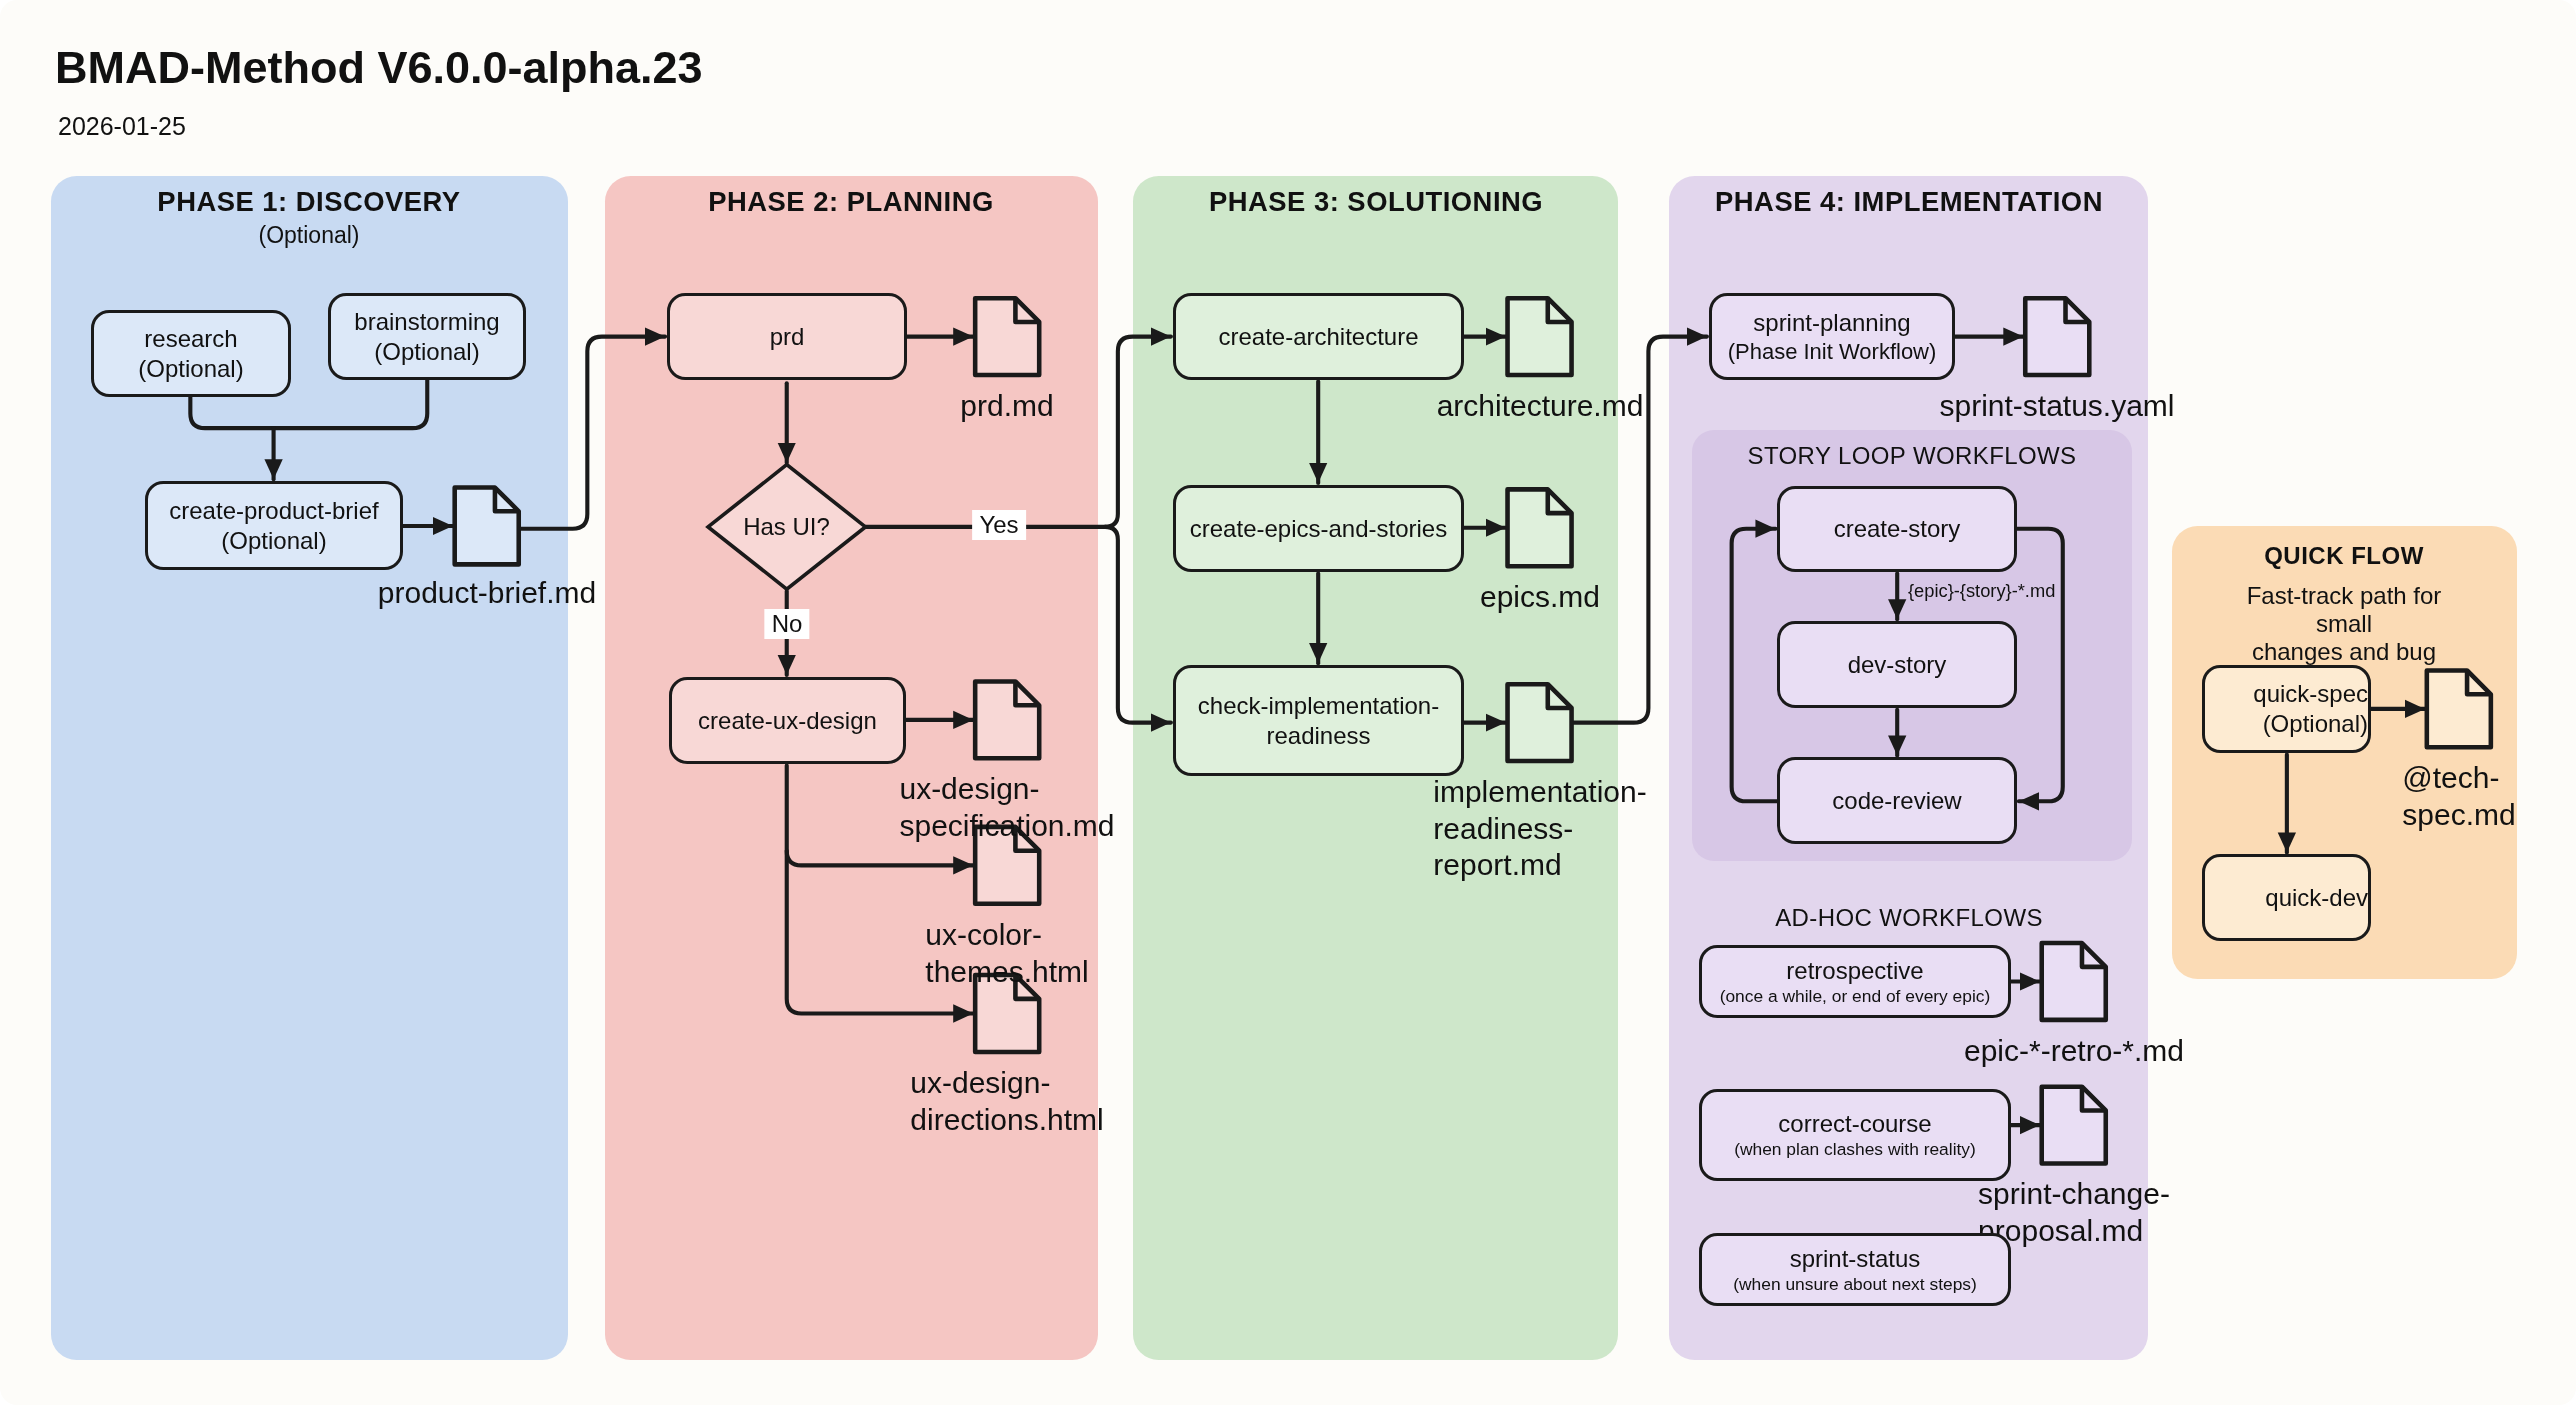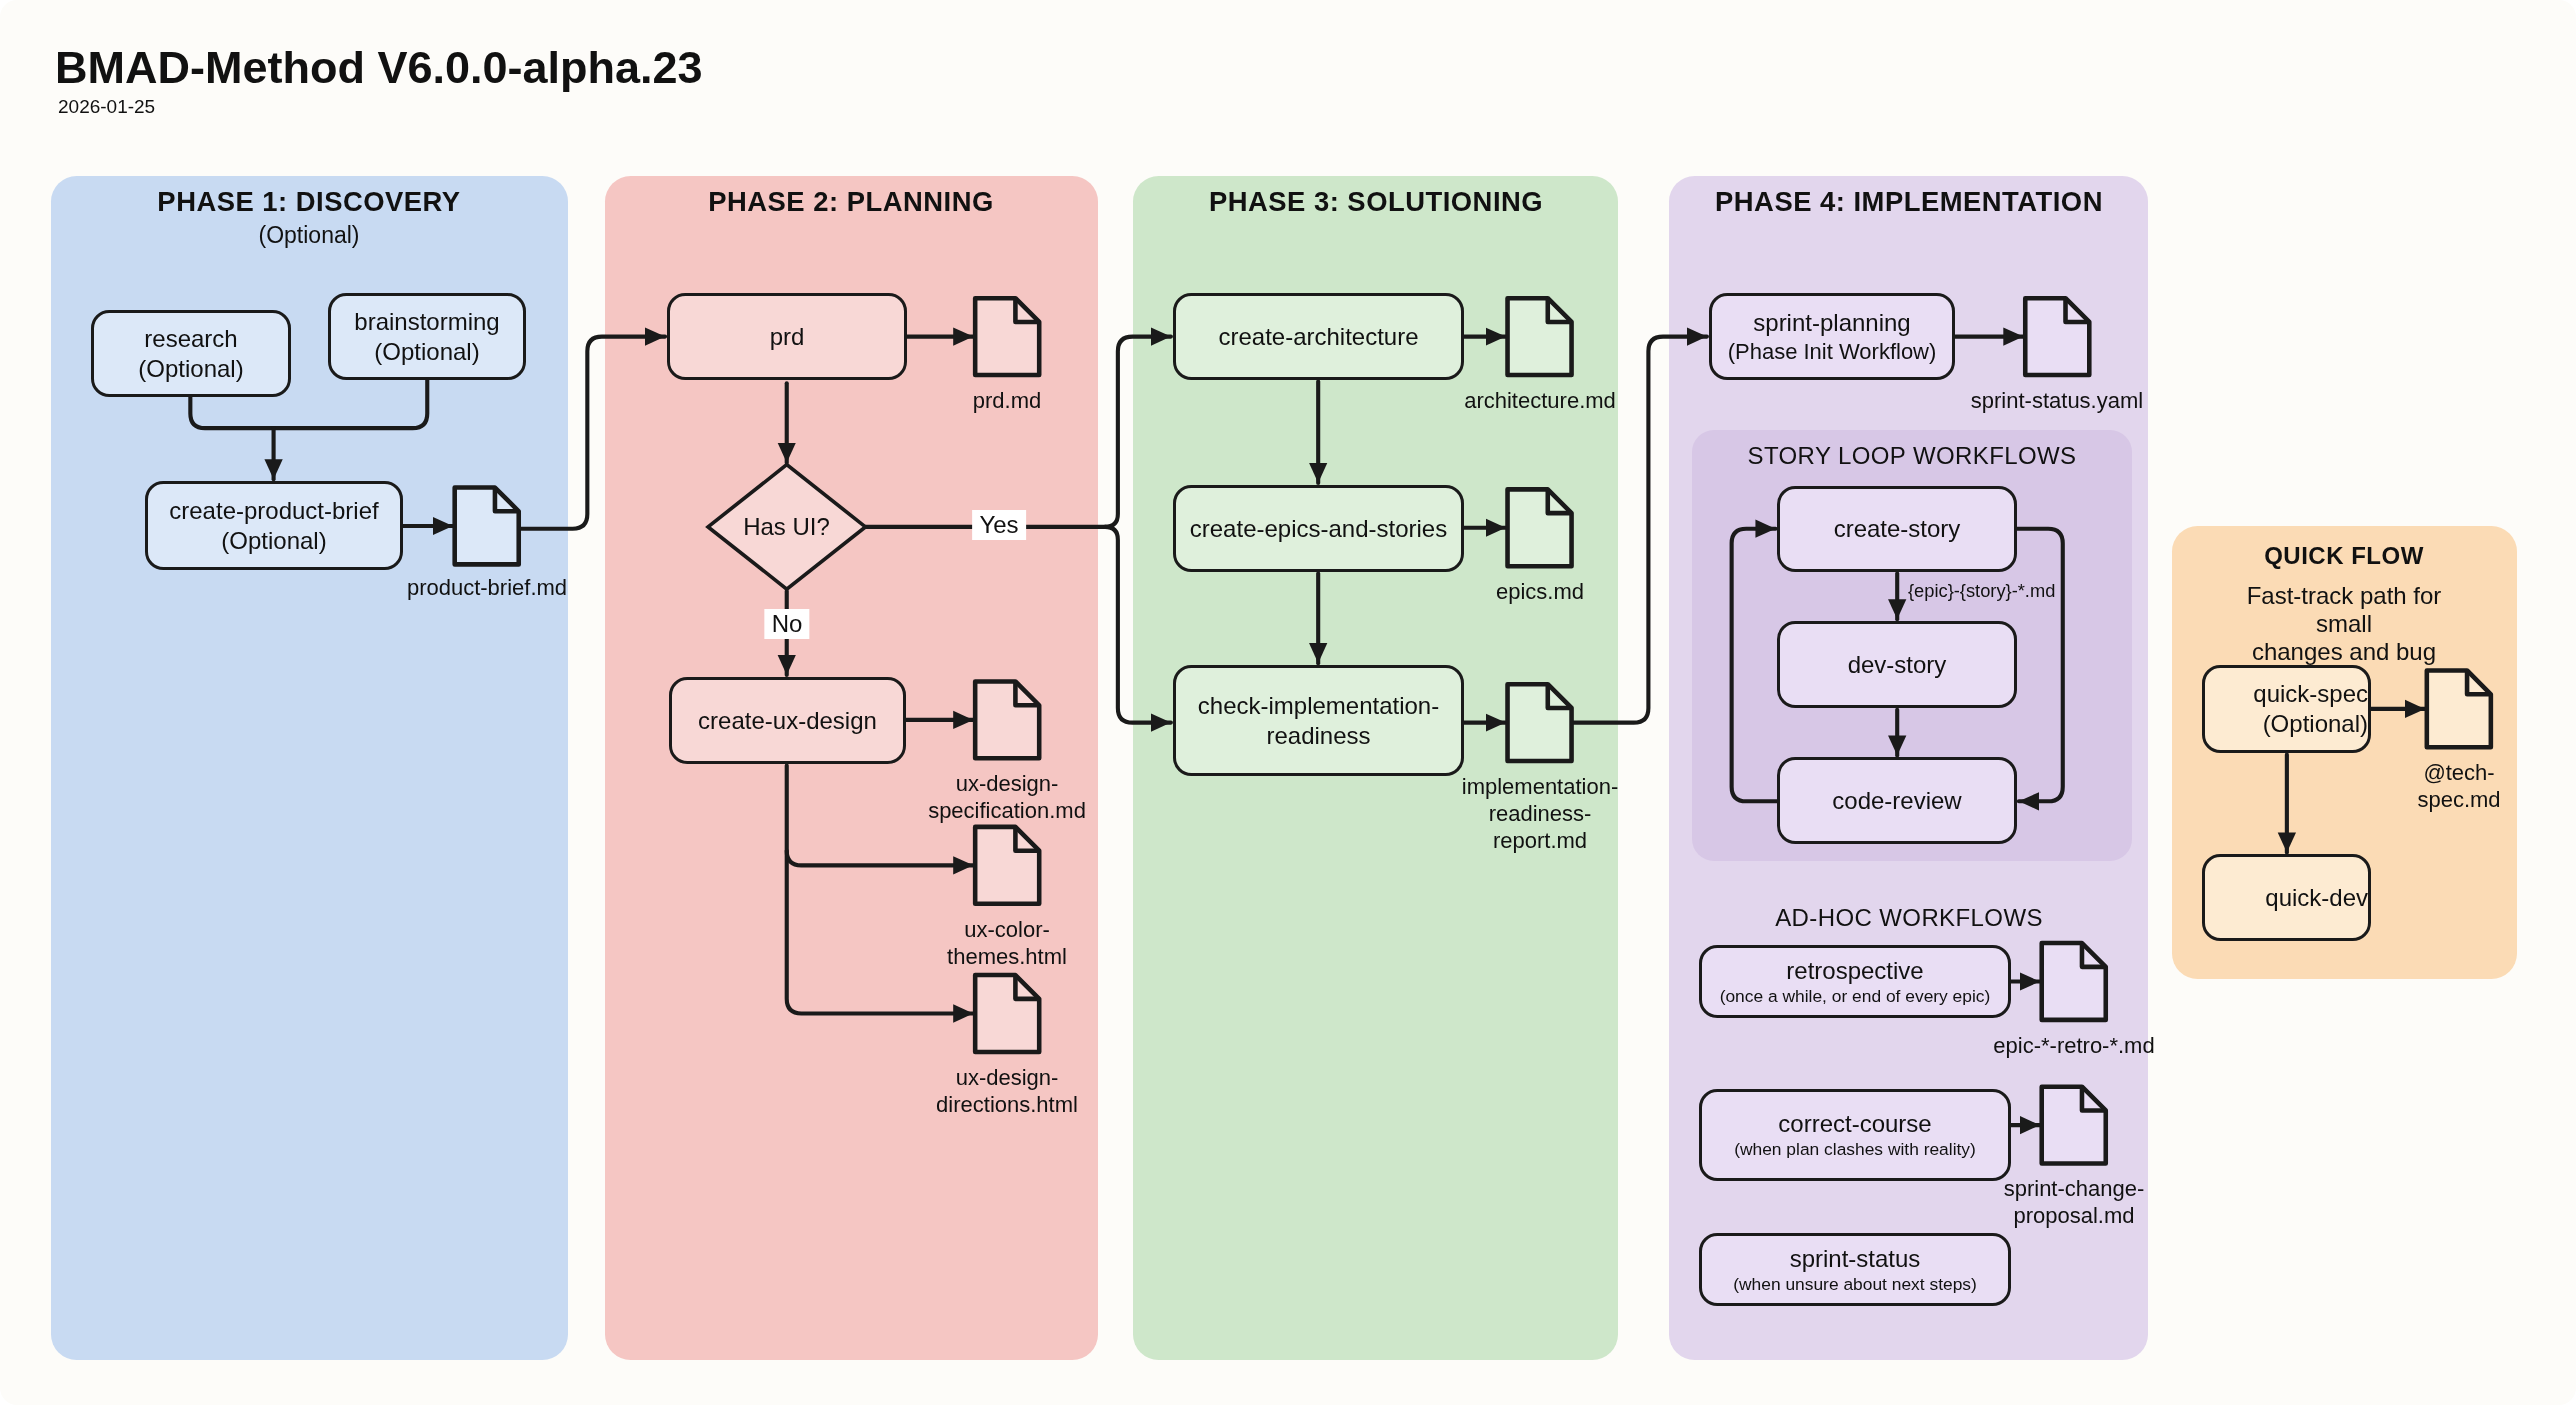--- a/index.html
+++ b/index.html
@@ -17,38 +17,38 @@
   .p-peach  { background:#fbdbb5; }
 
   .panel-title { position:absolute; transform:translateX(-50%); font-size:27.4px;
     font-weight:bold; white-space:nowrap; z-index:6; letter-spacing:0.5px; }
   .panel-sub { position:absolute; transform:translateX(-50%); font-size:23px;
     white-space:pre-line; text-align:center; z-index:6; }
   .sec-title { position:absolute; transform:translateX(-50%); font-size:24px;
     white-space:nowrap; z-index:6; letter-spacing:0.4px; }
 
   .hdr-title { position:absolute; left:55px; top:42px; font-size:45px; font-weight:bold; z-index:6; }
-  .hdr-date  { position:absolute; left:58px; top:96px; font-size:19px; z-index:6; }
+  .hdr-date  { position:absolute; left:58px; top:112px; font-size:25px; z-index:6; }
 
   .node { position:absolute; border:3.7px solid #1a1a1a; border-radius:18.3px;
     display:flex; flex-direction:column; align-items:center; justify-content:center;
     text-align:center; line-height:1.25; z-index:10; box-sizing:border-box; }
   .n-blue   { background:#dce8f8; }
   .n-pink   { background:#f8d8d6;justify-content:center; }
   .n-green  { background:#dff0dc; }
   .n-purple { background:#e9def4; }
   .n-peach  { background:#fdebd2;align-items:flex-end; }
   .nlabel { font-size:24px; white-space:pre-line; }
   .nsub   { font-size:24px; }
   .nsub.mid   { font-size:22px; }
   .nsub.small { font-size:17.4px; white-space:nowrap; }
   .diamond-label { position:absolute; z-index:10; display:flex; align-items:center;
     justify-content:center; font-size:24px; }
-  .doclabel { position:absolute; transform:translateX(-50%); font-size:22px;
-    text-align:center; white-space:pre-line; line-height:1.22; z-index:10; }
+  .doclabel { position:absolute; transform:translateX(-50%); font-size:30px;
+    text-align:left; white-space:pre-line; line-height:1.22; z-index:10; }
   .edge-tag { position:absolute; font-size:24px; background:#ffffff;
     padding:0.9px 7.3px; z-index:10; transform:translateX(-50%); }
   .flow-tag { position:absolute; font-size:18.3px; z-index:10; }
 
   svg.overlay { position:absolute; left:0; top:0; z-index:5; pointer-events:none; }
   .edge { stroke:#1a1a1a; stroke-width:4.5; fill:none; stroke-linejoin:round; stroke-linecap:round; }
   .docshape { stroke:#1a1a1a; stroke-width:5; stroke-linejoin:round; }
   .diamond  { stroke:#1a1a1a; stroke-width:4; }
 </style>
 </head>

